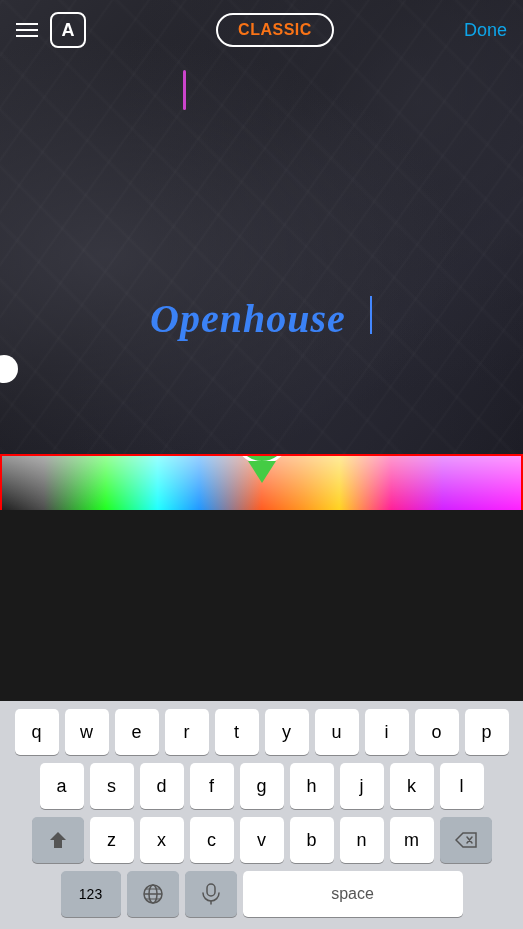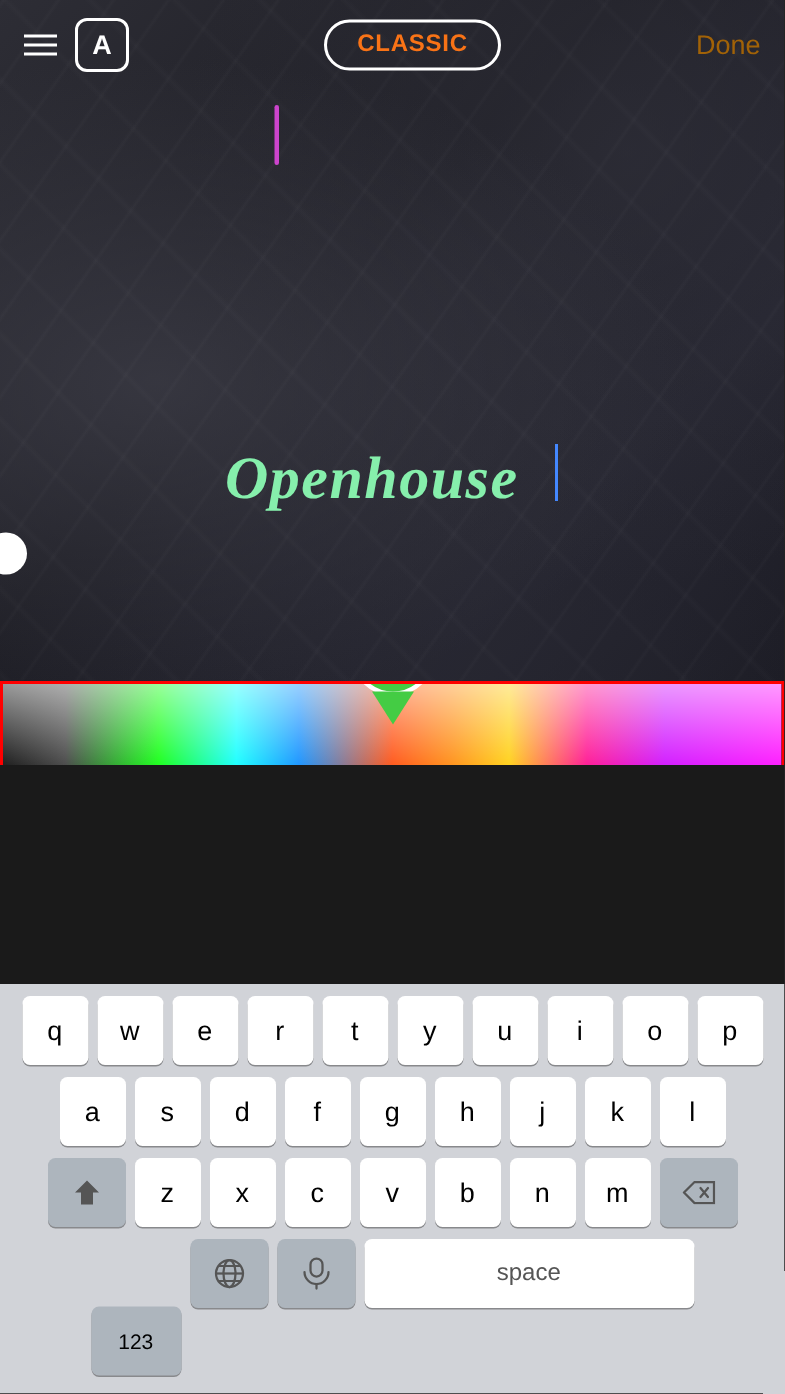--- a/index.html
+++ b/index.html
@@ -58,21 +58,21 @@
       border-radius: 20px;
       padding: 6px 20px;
       color: #f97316;
       font-size: 16px;
       font-weight: 600;
       background: transparent;
       cursor: pointer;
       letter-spacing: 0.5px;
     }
     .done-btn {
-      color: #a16207;
+      color: #0ea5e9;
       font-size: 18px;
       font-weight: 500;
       background: transparent;
       border: none;
       cursor: pointer;
     }
 
     
     #canvas-area {
       position: absolute;
@@ -137,21 +137,21 @@
       height: 28px;
       background: white;
       border-radius: 50%;
     }
 
     
     .openhouse-text {
       position: absolute;
       top: 295px;
       left: 150px;
-      color: #86efac;
+      color: #3b82f6;
       font-size: 40px;
       font-weight: 700;
       font-style: italic;
       letter-spacing: 1px;
       font-family: Georgia, serif;
     }
 
     
     #color-picker-area {
       position: absolute;
@@ -279,21 +279,20 @@
       background: #adb5bd;
       flex: 2;
       max-width: 90px;
       font-size: 15px;
     }
     .key.numbers-key {
       background: #adb5bd;
       flex: 1.5;
       max-width: 60px;
       font-size: 14px;
-      margin-top: 45px;
     }
     .key.globe-key {
       background: #adb5bd;
       min-width: 42px;
       max-width: 52px;
     }
     .key.mic-key {
       background: #adb5bd;
       min-width: 42px;
       max-width: 52px;

